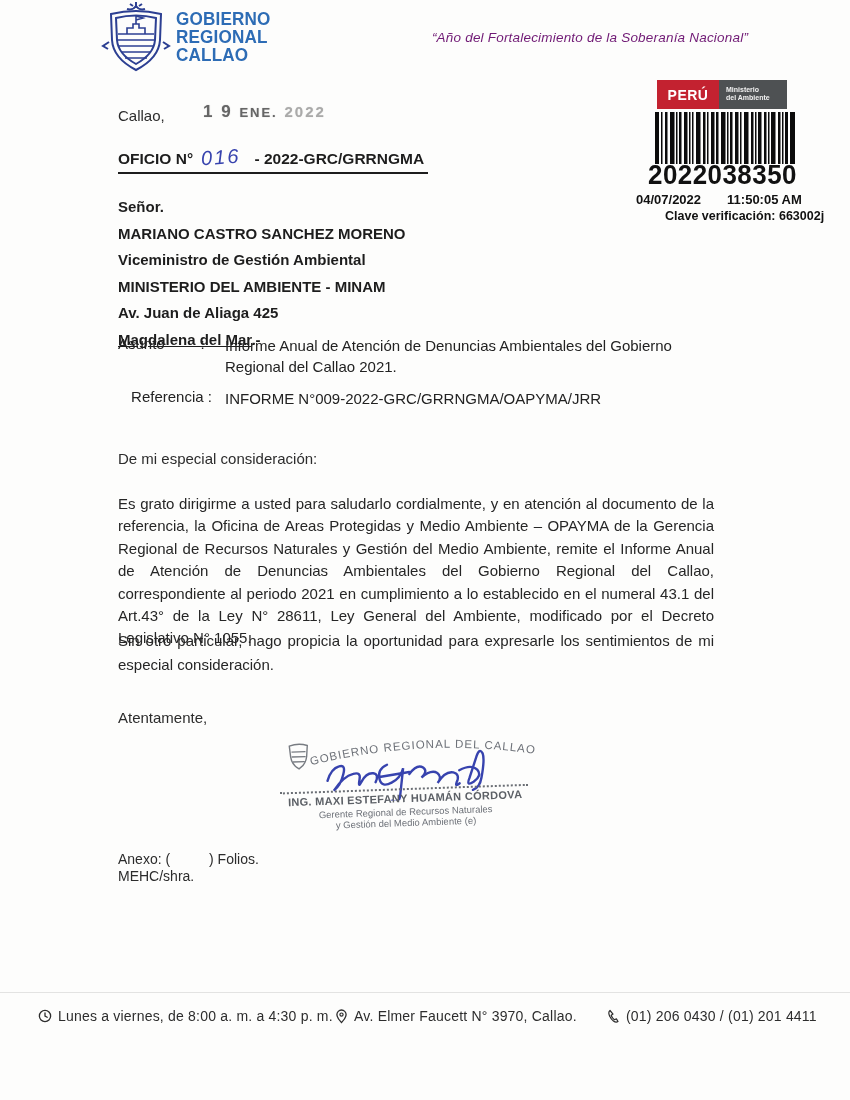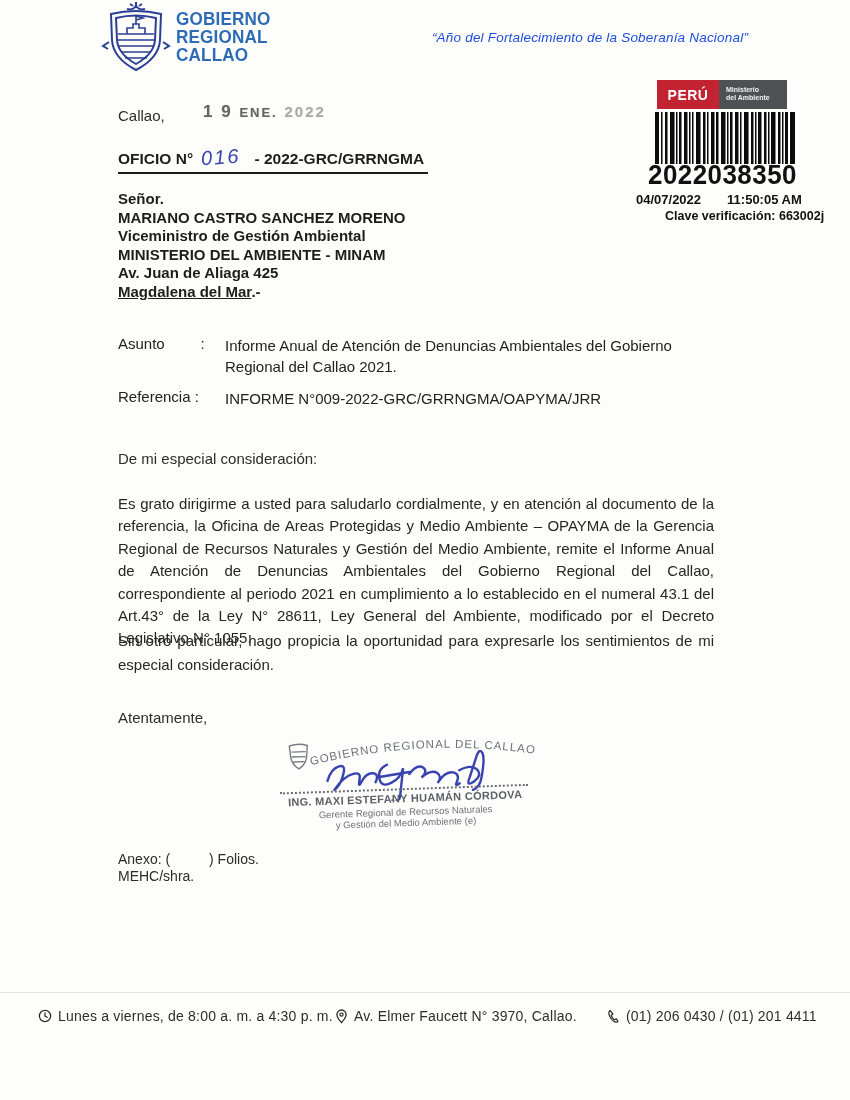--- a/index.html
+++ b/index.html
@@ -11,21 +11,21 @@
   }
   
   .logo-wrap { position:absolute; left:97px; top:0; width:150px; height:78px; }
   .org-name {
     position:absolute; left:176px; top:10px;
     font-size:19px; line-height:18px; font-weight:800; color:#2d6cb5;
     letter-spacing:.2px; transform:scaleX(.9); transform-origin:left top;
   }
   .quote {
     position:absolute; left:430px; top:30px; width:320px; text-align:center;
-    font-style:italic; font-size:13.5px; color:#1d4ed8; letter-spacing:.2px;
+    font-style:italic; font-size:13.5px; color:#701a75; letter-spacing:.2px;
   }
   
   .vstamp { position:absolute; left:635px; top:80px; width:205px; }
   .badge { position:absolute; left:22px; top:0; height:29px; display:flex; }
   .badge-peru {
     width:62px; height:29px; background:#c32230; color:#fff; display:flex;
     align-items:center; justify-content:center; font-weight:700; font-size:14px;
     letter-spacing:.5px;
   }
   .badge-min {
@@ -54,21 +54,21 @@
     position:absolute; left:118px; top:146px; font-size:15.5px; font-weight:700;
     color:#1d1d1d; border-bottom:2px solid #1d1d1d; padding:0 4px 3px 0;
   }
   .oficio .hand {
     display:inline-block; color:#3743ae; font-size:20px; font-weight:400;
     font-style:italic; transform:rotate(-4deg); margin:0 14px 0 8px;
     letter-spacing:2px;
   }
   .recipient { position:absolute; left:118px; top:190px; font-size:15px; line-height:18.5px; color:#1d1d1d; }
   .recipient .r0 { font-weight:700; }
-  .recipient .b { font-weight:700; }
+  .recipient .b { font-weight:700;margin-top:8px; }
   .recipient .u { text-decoration:underline; }
   .subject-row { position:absolute; left:118px; display:flex; font-size:15px; color:#222; }
   .subject-row .lbl { width:62px; }
   .subject-row .colon { width:45px; text-align:center; }
   .subject-row .txt { width:472px; line-height:21px; }
   .salutation { position:absolute; left:118px; top:450px; font-size:15px; }
   .para {
     position:absolute; left:118px; width:596px; font-size:15px; color:#262626;
     text-align:justify; line-height:22.4px;
   }
@@ -193,21 +193,21 @@
     <div class="b">Av. Juan de Aliaga 425</div>
     <div class="b"><span class="u">Magdalena del Mar</span><span>.-</span></div>
   </div>
 
   <div class="subject-row" style="top:335px;">
     <div class="lbl">Asunto</div>
     <div class="colon">:</div>
     <div class="txt">Informe Anual de Atención de Denuncias Ambientales del Gobierno Regional del Callao 2021.</div>
   </div>
   <div class="subject-row" style="top:388px;">
-    <div style="width:107px;">Referencia :</div>
+    <div style="width:107px;text-align:center;">Referencia :</div>
     <div class="txt">INFORME N°009-2022-GRC/GRRNGMA/OAPYMA/JRR</div>
   </div>
 
   <div class="salutation">De mi especial consideración:</div>
   <div class="para" style="top:493px;">Es grato dirigirme a usted para saludarlo cordialmente, y en atención al documento de la referencia, la Oficina de Areas Protegidas y Medio Ambiente – OPAYMA de la Gerencia Regional de Recursos Naturales y Gestión del Medio Ambiente, remite el Informe Anual de Atención de Denuncias Ambientales del Gobierno Regional del Callao, correspondiente al periodo 2021 en cumplimiento a lo establecido en el numeral 43.1 del Art.43° de la Ley N° 28611, Ley General del Ambiente, modificado por el Decreto Legislativo N° 1055.</div>
   <div class="para" style="top:629px; line-height:24px;">Sin otro particular, hago propicia la oportunidad para expresarle los sentimientos de mi especial consideración.</div>
   <div class="closing">Atentamente,</div>
 
   <div class="sig">
     <svg class="sig-emblem" width="24" height="30" viewBox="0 0 24 30">

